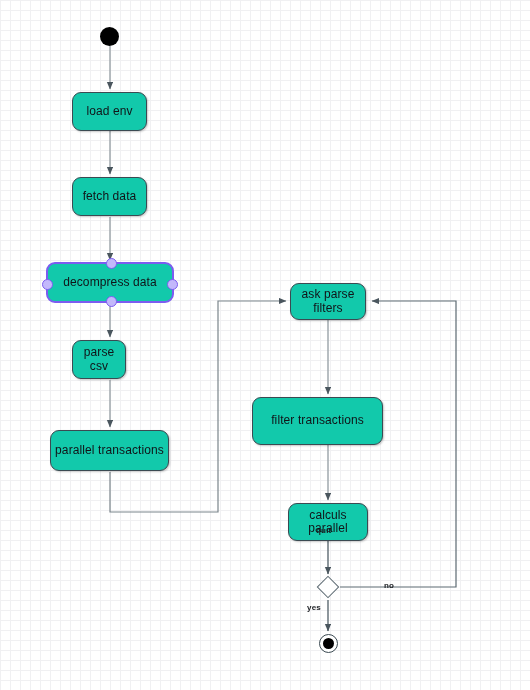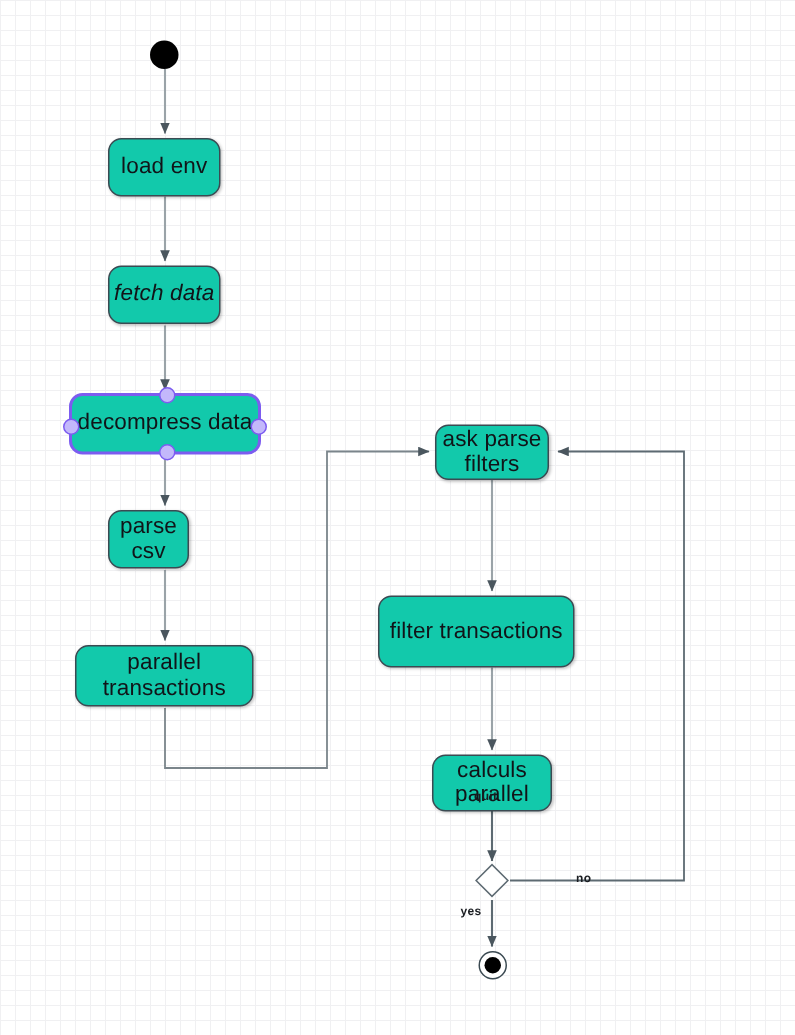--- a/index.html
+++ b/index.html
@@ -33,21 +33,21 @@
   .node {
     position: absolute;
     box-sizing: border-box;
     display: flex;
     align-items: center;
     justify-content: center;
     border-radius: 9px;
     background: #12c9ab;
     border: 1px solid #3b4a52;
     color: #111418;
-    font-size: 15px;
+    font-size: 12px;
     line-height: 1.1;
     text-align: center;
     letter-spacing: 0.1px;
     box-shadow: 1px 1px 2px rgba(0,0,0,0.22);
   }
   .node.selected {
     border: 2px solid #7c5cf0;
     box-shadow: none;
   }
   .handle {
@@ -138,21 +138,21 @@
 
     <path d="M328,600 L328,631" stroke="#5d6a72" stroke-width="1.4" fill="none" marker-end="url(#arrow)"></path>
   </svg>
 
   <div class="start-node" style="left:100px; top:27px;"></div>
 
   <div class="node" style="left:72px; top:92px; width:75px; height:39px;">
     <span>load env</span>
   </div>
 
-  <div class="node" style="left:72px; top:177px; width:75px; height:39px;font-style:italic;">
+  <div class="node" style="left:72px; top:177px; width:75px; height:39px;">
     <span>fetch data</span>
   </div>
 
   <div class="node selected" style="left:46px; top:262px; width:128px; height:41px;text-align:right;">
     <span>decompress data</span>
     <span class="handle" style="left:-6px; top:15px;"></span>
     <span class="handle" style="right:-6px; top:15px;"></span>
     <span class="handle" style="left:58px; top:-6px;"></span>
     <span class="handle" style="left:58px; bottom:-6px;"></span>
   </div>

